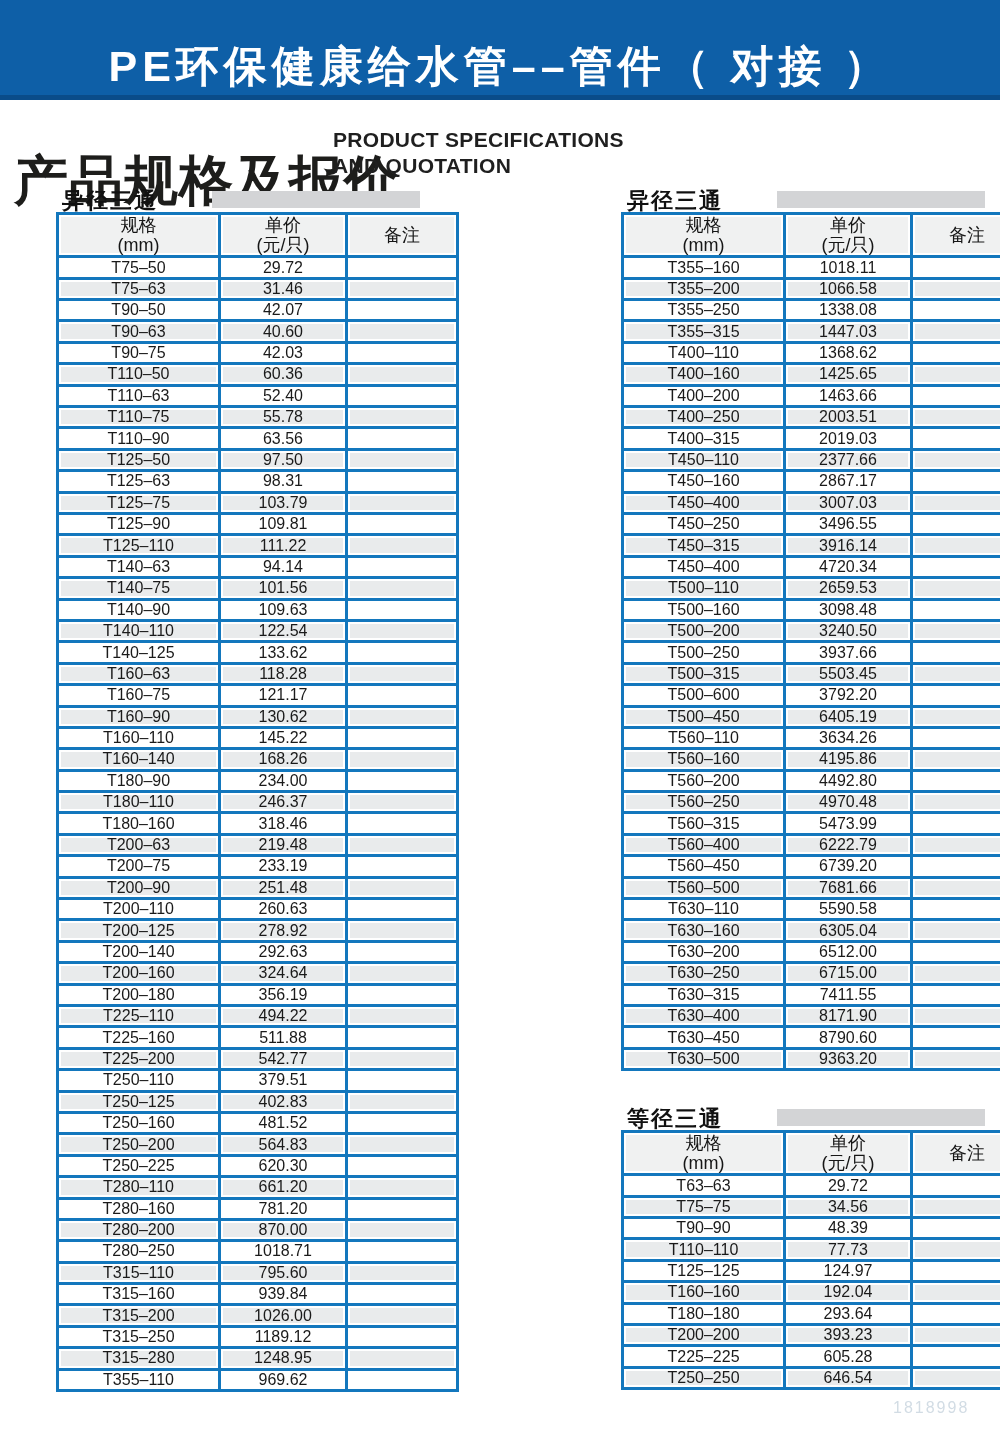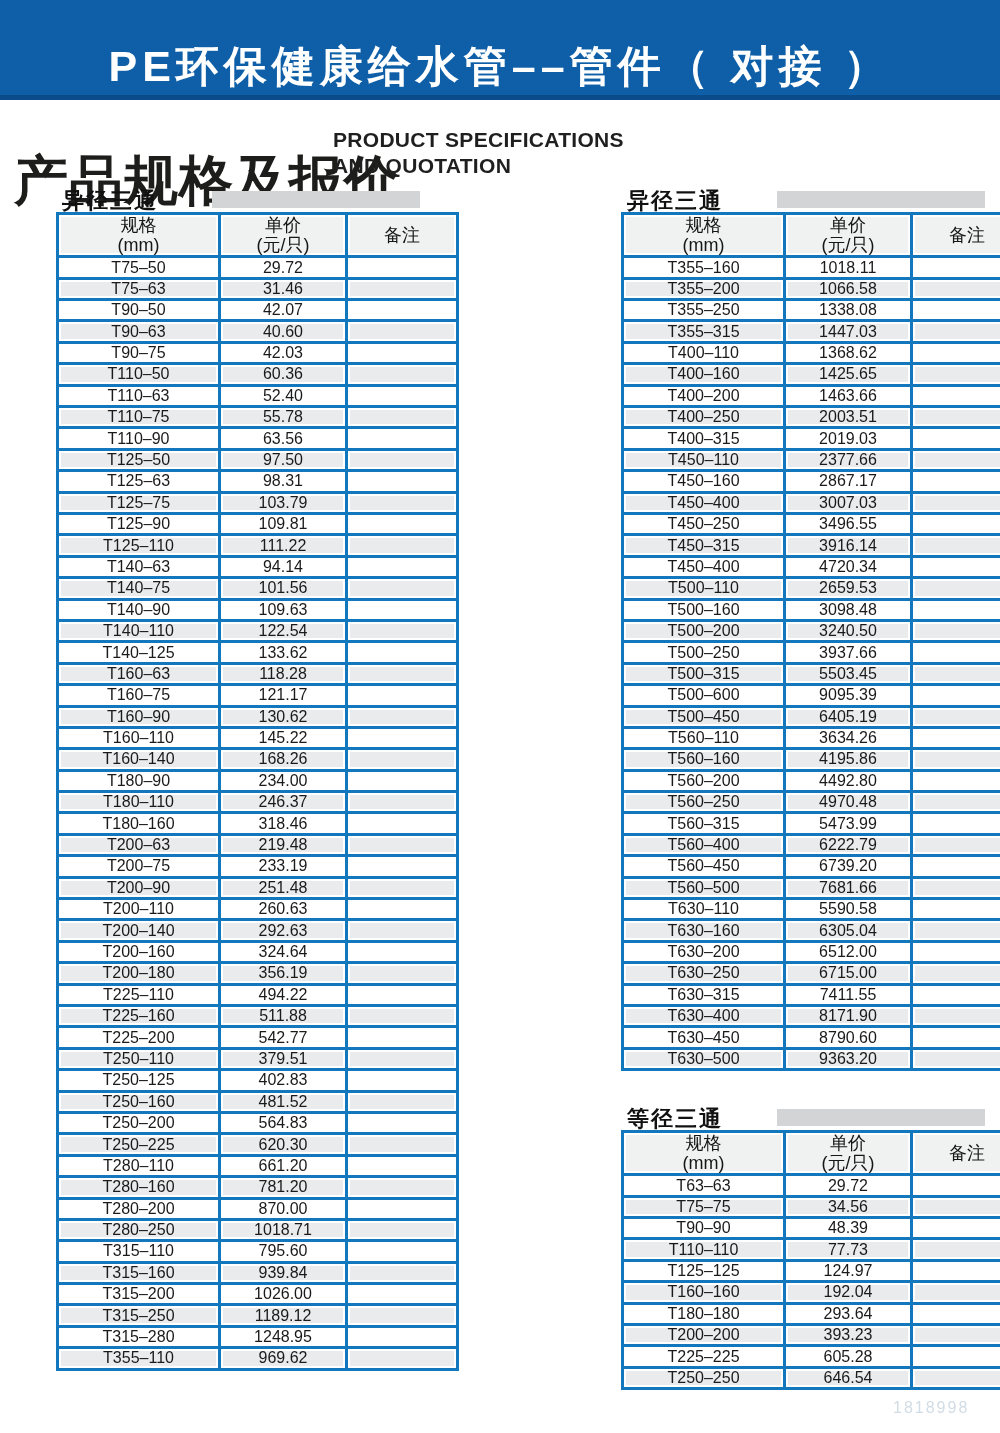--- a/index.html
+++ b/index.html
@@ -247,20 +247,25 @@
         <td>T200–90</td>
         <td>251.48</td>
         <td></td>
       </tr>
       <tr>
         <td>T200–110</td>
         <td>260.63</td>
         <td></td>
       </tr>
       <tr>
+        <td>T200–125</td>
+        <td>278.92</td>
+        <td></td>
+      </tr>
+      <tr>
         <td>T200–140</td>
         <td>292.63</td>
         <td></td>
       </tr>
       <tr>
         <td>T200–160</td>
         <td>324.64</td>
         <td></td>
       </tr>
       <tr>
@@ -480,21 +485,21 @@
         <td>3937.66</td>
         <td></td>
       </tr>
       <tr>
         <td>T500–315</td>
         <td>5503.45</td>
         <td></td>
       </tr>
       <tr>
         <td>T500–600</td>
-        <td>9095.39</td>
+        <td>3792.20</td>
         <td></td>
       </tr>
       <tr>
         <td>T500–450</td>
         <td>6405.19</td>
         <td></td>
       </tr>
       <tr>
         <td>T560–110</td>
         <td>3634.26</td>

